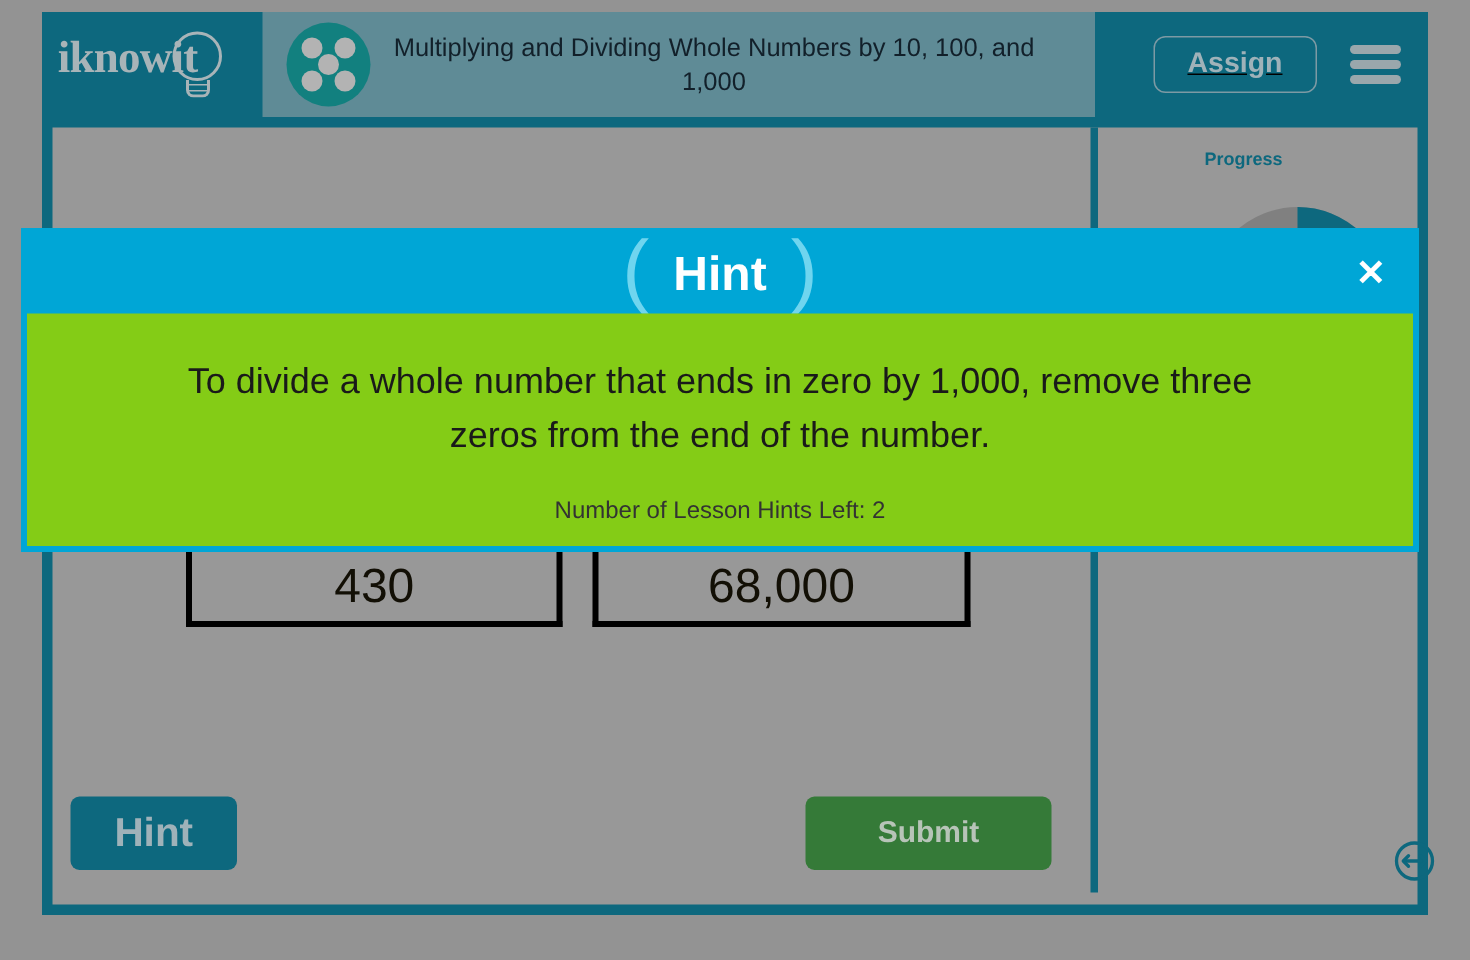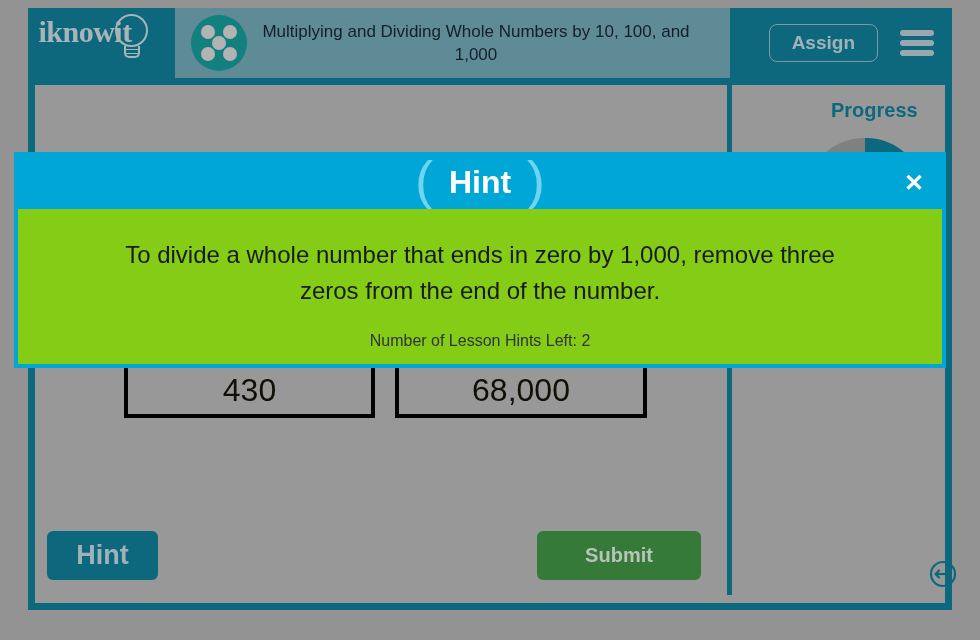--- a/index.html
+++ b/index.html
@@ -23,20 +23,21 @@
     width: 924px;
     height: 70px;
     background: #0d687e;
     display: flex;
     align-items: stretch;
   }
   #logo-block {
     width: 147px;
     flex: 0 0 147px;
     display: flex;
+    align-items: center;
     justify-content: center;
     position: relative;
   }
   #logo-wrap {
     position: relative;
     width: 130px;
     height: 56px;
   }
   #logo-text {
     position: absolute;
@@ -116,20 +117,21 @@
     max-width: 430px;
     text-align: center;
   }
 
   #header-right {
     flex: 1 1 auto;
     display: flex;
     align-items: center;
     justify-content: flex-end;
     padding-right: 18px;
+    text-decoration: underline;
   }
   #assign-button {
     border: 1.5px solid #7d9aa4;
     border-radius: 8px;
     color: #9fb2b9;
     font-size: 19px;
     font-weight: bold;
     padding: 7px 22px;
     background: transparent;
     cursor: pointer;
@@ -242,24 +244,23 @@
     font-size: 20px;
     font-weight: bold;
     cursor: pointer;
   }
 
   
   #progress-title {
     position: absolute;
     left: 768px;
     top: 14px;
-    font-size: 20px;
+    font-size: 12px;
     font-weight: bold;
     color: #0d687e;
-    margin-left: 28px;
   }
   #progress-gauge {
     position: absolute;
     left: 760px;
     top: 44px;
     width: 140px;
     height: 140px;
   }
   #resize-icon {
     position: absolute;

